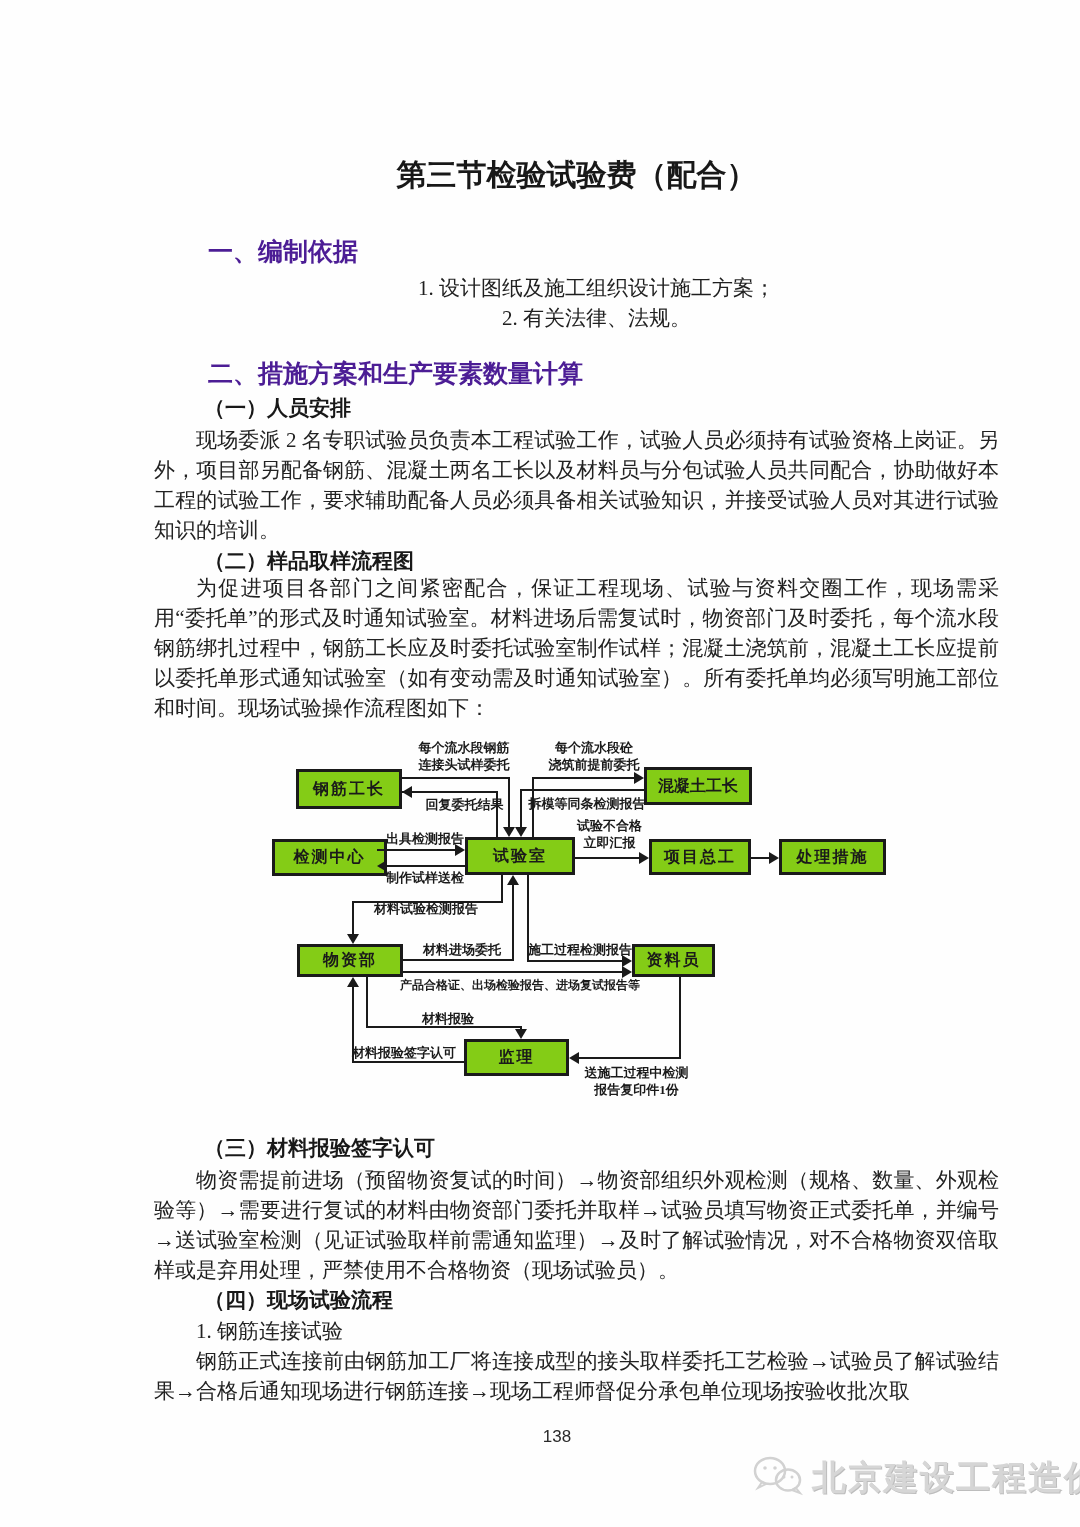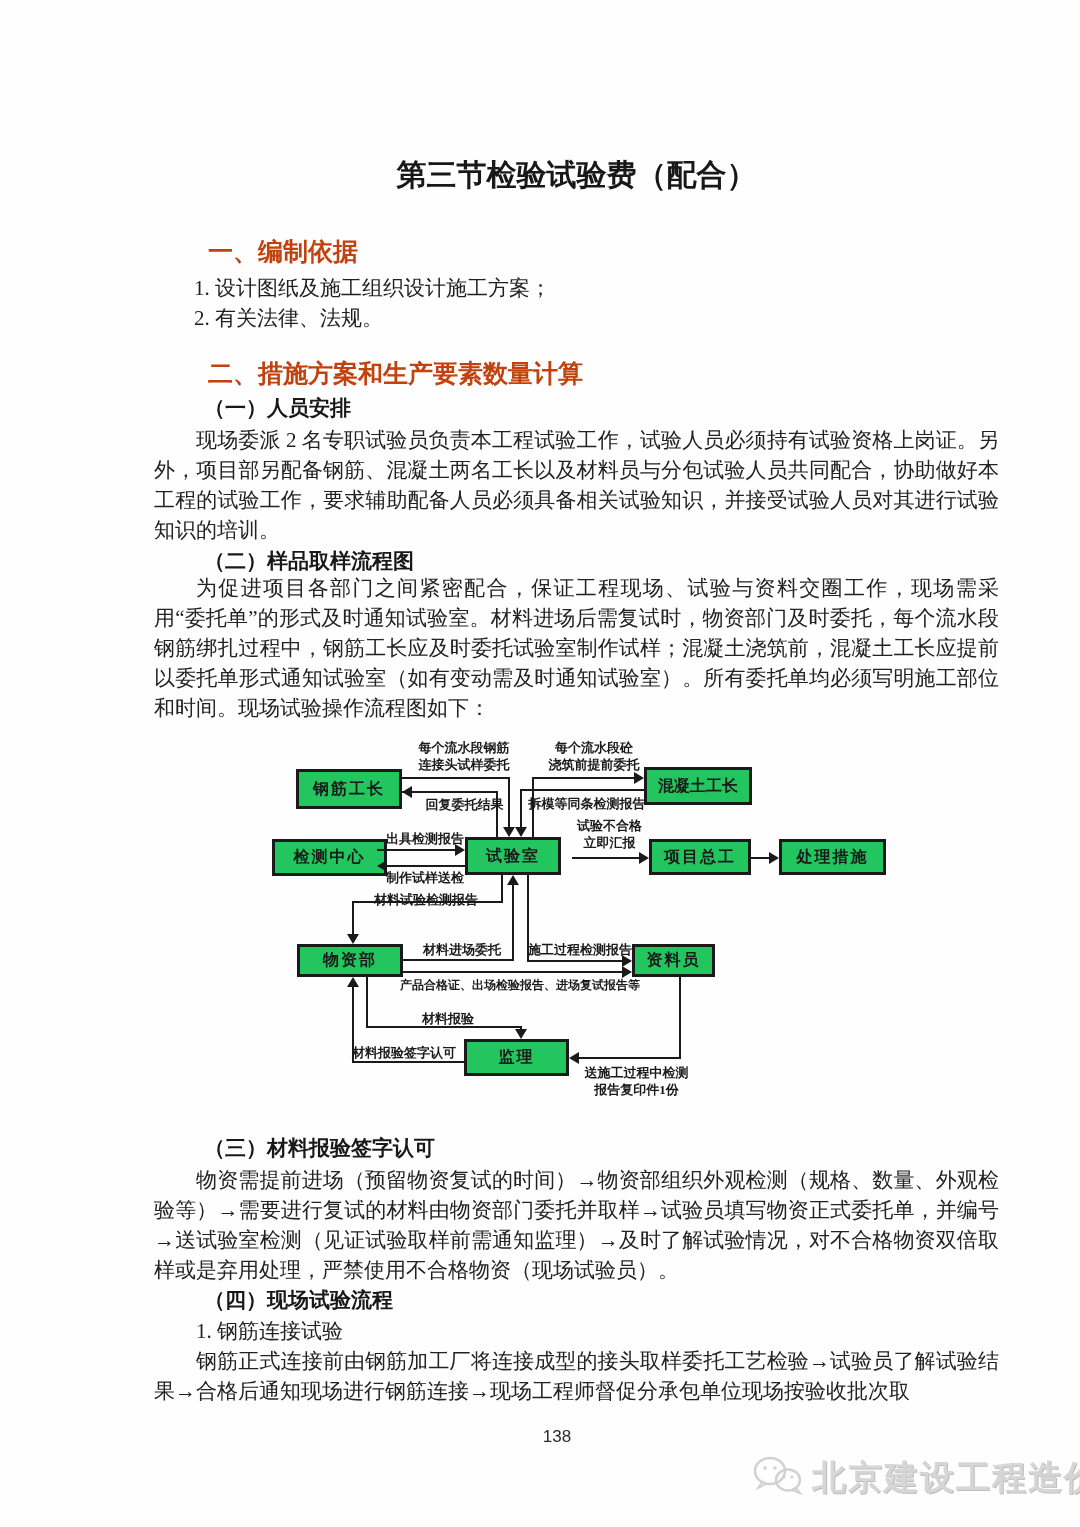--- a/index.html
+++ b/index.html
@@ -16,46 +16,46 @@
   .content{margin:0 115px 0 120px;}
   h1.doc-title{
     margin:155px 0 0 0;
     text-align:center;
     font-size:30px;line-height:40px;
     font-weight:bold;color:#181818;
   }
   h2.sec{
     margin:42px 0 0 54px;
     font-size:25px;line-height:30px;
-    font-weight:bold;color:#c2410c;
+    font-weight:bold;color:#4c1d95;
   }
   h2.sec2{margin-top:26px;}
   h3.sub{
     margin:7px 0 0 50px;
     font-size:21px;line-height:24px;
     font-weight:bold;color:#181818;
   }
-  .list{margin:6px 0 0 0;padding-left:40px;font-size:21px;line-height:30px;}
+  .list{margin:6px 0 0 0;padding-left:40px;font-size:21px;line-height:30px;text-align:center;}
   .list div{margin:0;}
   p.body{
     margin:5px 0 0 0;
     font-size:21px;line-height:30px;
     text-align:justify;text-indent:2em;
     color:#222;
   }
   p.plain{
     margin:4px 0 0 0;padding-left:42px;
     font-size:21px;line-height:30px;color:#222;
   }
   
   .chart{position:relative;height:365px;margin-top:6px;width:1080px;left:-120px;}
   .fbox{
     position:absolute;
     border:3px solid #1a1a1a;
-    background:#22c55e;
+    background:#84cc16;
     display:flex;align-items:center;justify-content:center;
     font-size:16px;font-weight:bold;letter-spacing:2px;color:#1a1a1a;
     box-sizing:border-box;
   }
   .hl{position:absolute;height:2px;background:#1a1a1a;}
   .vl{position:absolute;width:2px;background:#1a1a1a;}
   .ar{position:absolute;width:0;height:0;border-style:solid;border-color:transparent;}
   .ar-d{border-width:10px 6px 0 6px;border-top-color:#1a1a1a;}
   .ar-u{border-width:0 6px 10px 6px;border-bottom-color:#1a1a1a;}
   .ar-l{border-width:6px 10px 6px 0;border-right-color:#1a1a1a;}
@@ -101,21 +101,21 @@
     <p class="body">现场委派 2 名专职试验员负责本工程试验工作，试验人员必须持有试验资格上岗证。另外，项目部另配备钢筋、混凝土两名工长以及材料员与分包试验人员共同配合，协助做好本工程的试验工作，要求辅助配备人员必须具备相关试验知识，并接受试验人员对其进行试验知识的培训。</p>
 
     <h3 class="sub" style="margin-top:4px;">（二）样品取样流程图</h3>
     <p class="body" style="margin-top:0;">为促进项目各部门之间紧密配合，保证工程现场、试验与资料交圈工作，现场需采用“委托单”的形式及时通知试验室。材料进场后需复试时，物资部门及时委托，每个流水段钢筋绑扎过程中，钢筋工长应及时委托试验室制作试样；混凝土浇筑前，混凝土工长应提前以委托单形式通知试验室（如有变动需及时通知试验室）。所有委托单均必须写明施工部位和时间。现场试验操作流程图如下：</p>
 
     <div class="chart">
 
       <div class="fbox" style="left:262px;top:40px;width:106px;height:40px;">钢筋工长</div>
       <div class="fbox" style="left:610px;top:38px;width:108px;height:38px;letter-spacing:0;">混凝土工长</div>
       <div class="fbox" style="left:238px;top:110px;width:115px;height:37px;">检测中心</div>
-      <div class="fbox" style="left:431px;top:108px;width:96px;height:38px;">试验室</div>
+      <div class="fbox" style="left:431px;top:108px;width:110px;height:38px;">试验室</div>
       <div class="fbox" style="left:615px;top:110px;width:102px;height:36px;">项目总工</div>
       <div class="fbox" style="left:745px;top:110px;width:107px;height:36px;">处理措施</div>
       <div class="fbox" style="left:263px;top:215px;width:106px;height:33px;">物资部</div>
       <div class="fbox" style="left:598px;top:215px;width:83px;height:33px;">资料员</div>
       <div class="fbox" style="left:430px;top:310px;width:105px;height:37px;">监理</div>
 
       <div class="hl" style="left:368px;top:48px;width:108px;"></div>
       <div class="vl" style="left:474px;top:48px;height:52px;"></div>
       <div class="vl" style="left:462px;top:62px;height:46px;"></div>
       <div class="hl" style="left:368px;top:62px;width:94px;"></div>
@@ -162,21 +162,21 @@
       <div class="elbl" style="left:375px;top:10px;width:110px;">每个流水段钢筋
 连接头试样委托</div>
       <div class="elbl" style="left:505px;top:10px;width:110px;">每个流水段砼
 浇筑前提前委托</div>
       <div class="elbl" style="left:383px;top:67px;width:95px;">回复委托结果</div>
       <div class="elbl" style="left:490px;top:66px;width:126px;">拆模等同条检测报告</div>
       <div class="elbl" style="left:350px;top:101px;width:82px;">出具检测报告</div>
       <div class="elbl" style="left:350px;top:140px;width:82px;">制作试样送检</div>
       <div class="elbl" style="left:533px;top:88px;width:85px;">试验不合格
 立即汇报</div>
-      <div class="elbl" style="left:336px;top:162px;width:112px;">材料试验检测报告</div>
+      <div class="elbl" style="left:336px;top:172px;width:112px;font-family:Liberation Mono, monospace;">材料试验检测报告</div>
       <div class="elbl" style="left:386px;top:212px;width:84px;">材料进场委托</div>
       <div class="elbl" style="left:494px;top:212px;width:104px;">施工过程检测报告</div>
       <div class="elbl small" style="left:366px;top:248px;">产品合格证、出场检验报告、进场复试报告等</div>
       <div class="elbl" style="left:386px;top:281px;width:56px;">材料报验</div>
       <div class="elbl" style="left:316px;top:315px;width:108px;">材料报验签字认可</div>
       <div class="elbl" style="left:545px;top:293px;width:115px;margin-top:42px;">送施工过程中检测
 报告复印件1份</div>
     </div>
 
     <h3 class="sub" style="margin-top:42px;">（三）材料报验签字认可</h3>

